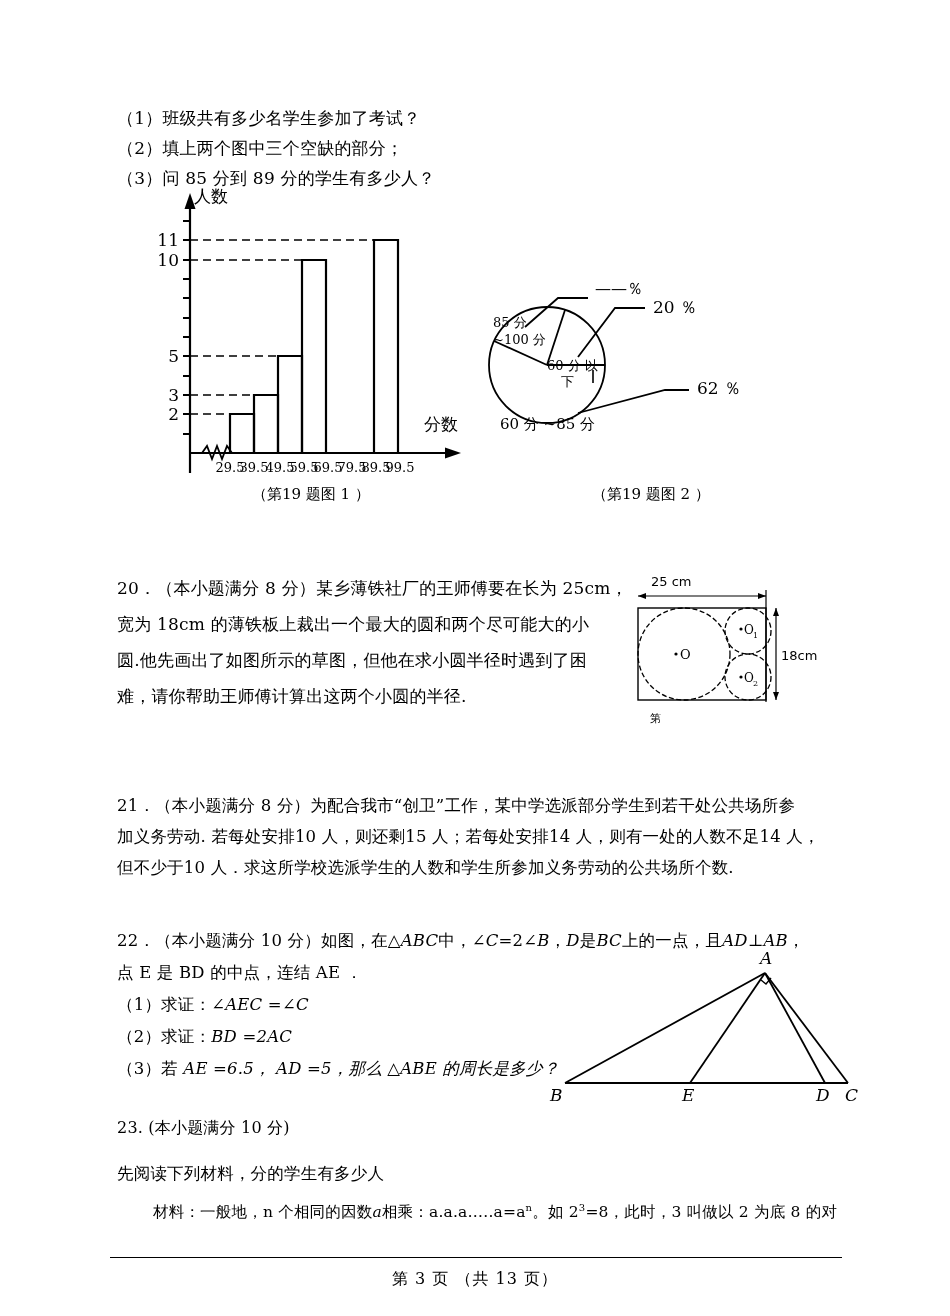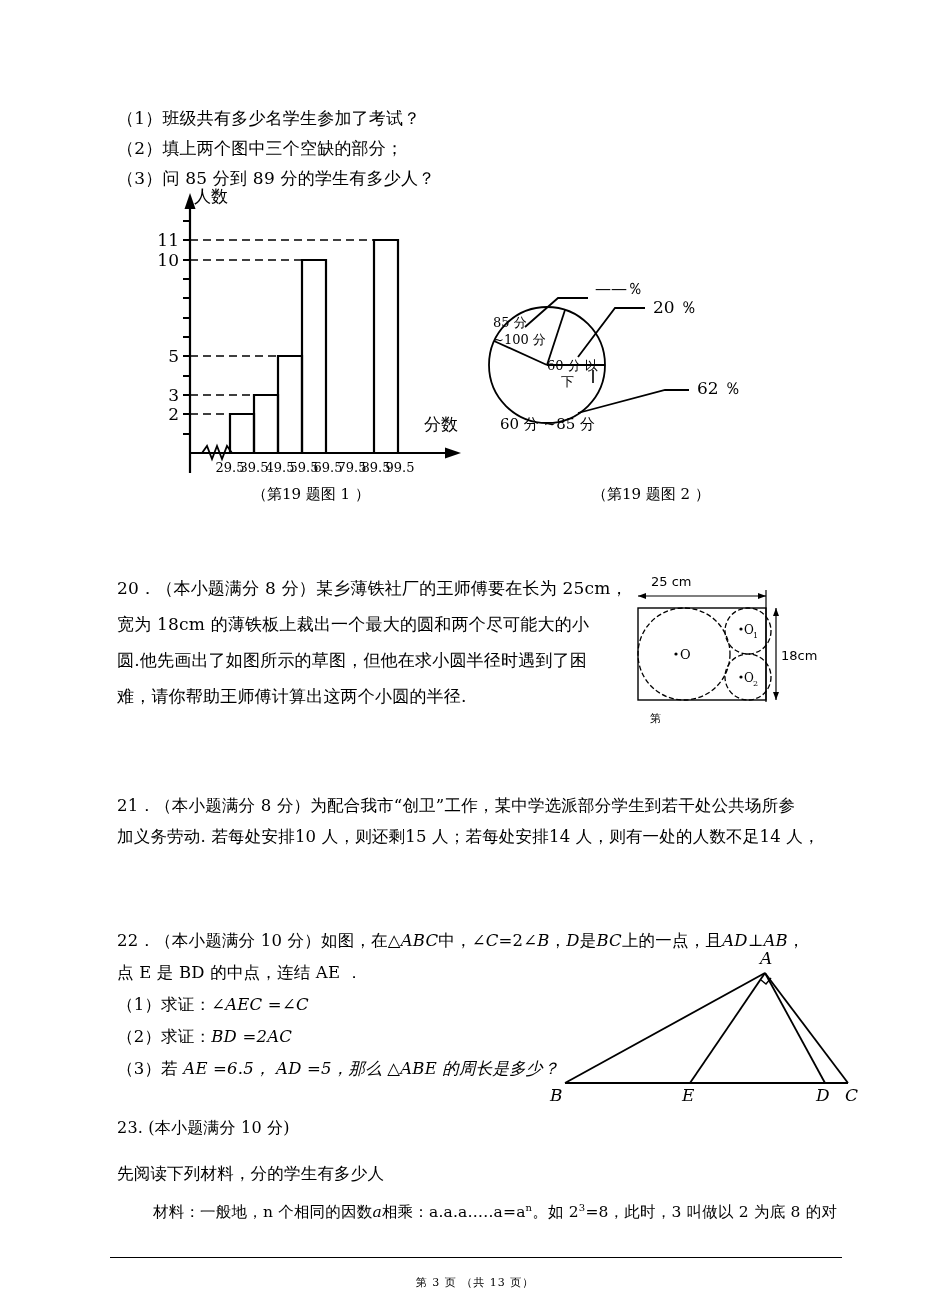--- a/index.html
+++ b/index.html
@@ -10,21 +10,21 @@
   }
   .page{position:absolute;left:0;top:0;width:950px;height:1316px;}
   .abs{position:absolute;}
   .q-text{font-size:17px;line-height:30px;letter-spacing:0.2px;}
   .q-line{white-space:nowrap;}
   .ital{font-style:italic;font-family:"DejaVu Serif","Liberation Serif",serif;}
   .cap{font-size:15px;}
   svg{display:block;overflow:visible;}
   .footer{
     position:absolute;left:0;right:0;bottom:26px;text-align:center;
-    font-size:11px;letter-spacing:1px;
+    font-size:16px;letter-spacing:1px;
   }
   .rule{position:absolute;left:110px;right:108px;bottom:58px;height:1px;background:#000;}
 </style>
 </head>
 <body>
 
 <div class="page">
 
   <div class="abs q-text" style="left:117px;top:103px;">
     <div class="q-line">（1）班级共有多少名学生参加了考试？</div>
@@ -179,20 +179,21 @@
       <text x="125" y="108" font-family="DejaVu Serif, Liberation Serif, serif" font-size="8" fill="#000">2</text>
       <text x="23" y="8" font-family="DejaVu Sans, sans-serif" font-size="13" fill="#000">25 cm</text>
       <text x="153" y="82" font-family="DejaVu Sans, sans-serif" font-size="13" fill="#000">18cm</text>
       <text x="22" y="144" font-family="DejaVu Serif, Liberation Serif, serif" font-size="11" fill="#000">第</text>
     </svg>
   </div>
 
   <div class="abs q-text" style="left:117px;top:790px;width:740px;line-height:31px;">
     <div class="q-line" style="font-size:16.5px;">21．（本小题满分 8 分）为配合我市“创卫”工作，某中学选派部分学生到若干处公共场所参</div>
     <div class="q-line" style="font-size:16.5px;">加义务劳动. 若每处安排10 人，则还剩15 人；若每处安排14 人，则有一处的人数不足14 人，</div>
+    <div class="q-line" style="font-size:16.5px;">但不少于10 人．求这所学校选派学生的人数和学生所参加义务劳动的公共场所个数.</div>
   </div>
 
   <div class="abs q-text" style="left:117px;top:925px;width:740px;line-height:32px;">
     <div class="q-line" style="font-size:16.5px;">
       <span>22．（本小题满分 10 分）如图，在</span><span class="ital">△ABC</span><span>中，</span><span class="ital">∠C</span><span>=2</span><span class="ital">∠B</span><span>，</span><span class="ital">D</span><span>是</span><span class="ital">BC</span><span>上的一点，且</span><span class="ital">AD</span><span>⊥</span><span class="ital">AB</span><span>，</span>
     </div>
     <div class="q-line" style="font-size:16.5px;">点 E 是 BD 的中点，连结 AE ．</div>
     <div class="q-line" style="font-size:16.5px;">
       <span>（1）求证：</span><span class="ital">∠AEC =∠C</span>
     </div>

